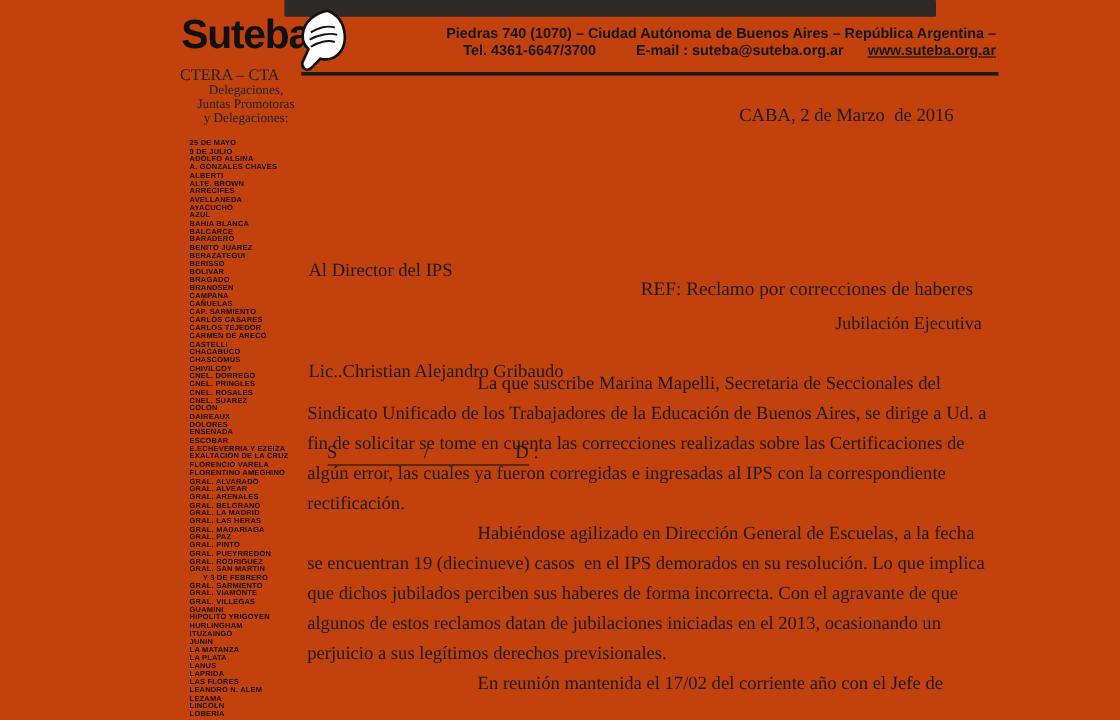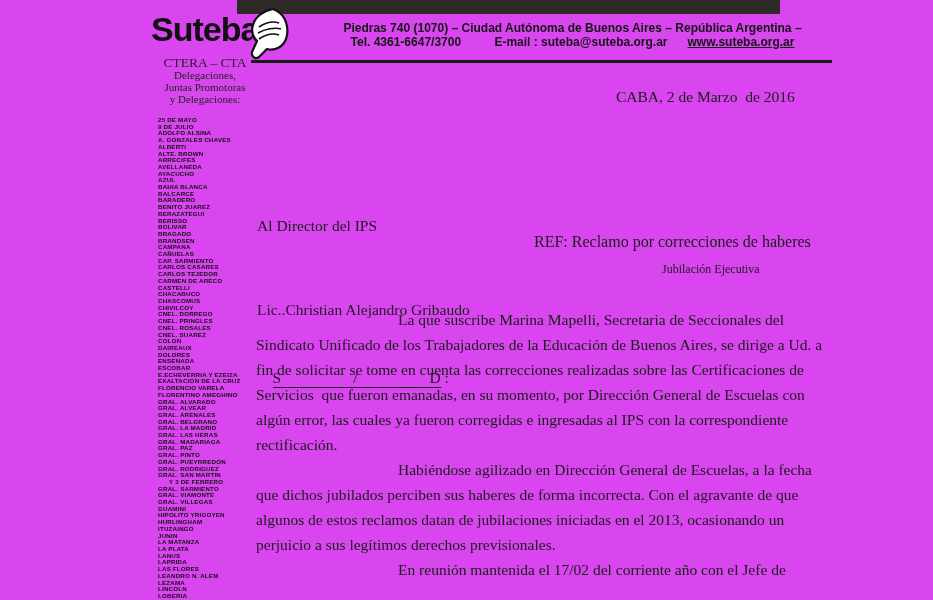--- a/index.html
+++ b/index.html
@@ -1,46 +1,46 @@
 <!DOCTYPE html>
 <html><head>
 <meta charset="utf-8">
 <style>
   * { margin: 0; padding: 0; box-sizing: border-box; }
   html, body { background: #ffffff; }
   .page {
     position: relative;
     width: 933px;
     height: 600px;
-    background: #d946ef;
+    background: #c2410c;
     overflow: hidden;
     font-family: "Liberation Serif", serif;
     color: #1c1c1c;
     text-decoration: underline;
   }
   .scan-bar {
     position: absolute;
     left: 237px; top: 0; width: 543px; height: 14px;
     background: #2d2a27;
     border-radius: 1px;
   }
   
   .logo-text {
     position: absolute; left: 151px; top: 10px;
     font-family: "Liberation Sans", sans-serif;
     font-weight: bold; font-size: 34px; letter-spacing: -1px; color: #111;
   }
   .hand-icon { position: absolute; left: 242px; top: 6px; }
   .logo-sub {
     position: absolute; left: 150px; top: 55px; width: 110px;
-    text-align: center; font-size: 13.5px; color: #222;
+    text-align: left; font-size: 13.5px; color: #222;
   }
   .header-info {
     position: absolute; left: 315px; top: 21px; width: 515px;
-    text-align: center;
+    text-align: right;
     font-family: "Liberation Sans", sans-serif;
     font-weight: bold; font-size: 12px; color: #161616; line-height: 14px;
   }
   .header-info .contact-row { white-space: pre; }
   .header-info .website { text-decoration: underline; }
   .personeria { letter-spacing: 3.5px; font-size: 11.5px; margin-top: 1px; }
   .header-rule {
     position: absolute; left: 251px; top: 60px; width: 581px; height: 3px;
     background: #1a1a1a;
   }
@@ -64,21 +64,21 @@
   .recipient {
     position: absolute; left: 257px; top: 156px;
     font-size: 15.5px; line-height: 28px; white-space: pre;
   }
   .sd-line { display: inline-block; margin-top: 12px; font-size: 15.5px; }
   .sd-underlined {
     display: inline-block; border-bottom: 1.3px solid #1c1c1c; line-height: 18px;
   }
   .sd-gap { display: inline-block; width: 72px; }
   .ref-line1 { position: absolute; left: 534px; top: 233px; font-size: 16px; }
-  .ref-line2 { position: absolute; left: 662px; top: 262px; font-size: 12px; }
+  .ref-line2 { position: absolute; left: 696px; top: 262px; font-size: 15px; }
   .body-lines {
     position: absolute; left: 256px; top: 307px; width: 645px;
     font-size: 15.5px; line-height: 25px; color: #1b1b1b;
   }
   .body-line { white-space: pre; }
   .body-lines .indented { text-indent: 142px; }
 </style>
 </head>
 <body>
 
@@ -116,23 +116,23 @@
     <div class="sd-line"><span class="sd-underlined"><span>S</span><span class="sd-gap"></span><span>/</span><span class="sd-gap"></span><span>D</span></span><span> :</span></div>
   </div>
 
   <div class="ref-line1">REF: Reclamo por correcciones de haberes</div>
   <div class="ref-line2">Jubilación Ejecutiva</div>
 
   <div class="body-lines">
       <div class="body-line indented">La que suscribe Marina Mapelli, Secretaria de Seccionales del</div>
       <div class="body-line">Sindicato Unificado de los Trabajadores de la Educación de Buenos Aires, se dirige a Ud. a</div>
       <div class="body-line">fin de solicitar se tome en cuenta las correcciones realizadas sobre las Certificaciones de</div>
-      <div class="body-line">Servicios  que fueron emanadas, en su momento, por Dirección General de Escuelas con</div>
       <div class="body-line">algún error, las cuales ya fueron corregidas e ingresadas al IPS con la correspondiente</div>
       <div class="body-line">rectificación.</div>
       <div class="body-line indented">Habiéndose agilizado en Dirección General de Escuelas, a la fecha</div>
+      <div class="body-line">se encuentran 19 (diecinueve) casos  en el IPS demorados en su resolución. Lo que implica</div>
       <div class="body-line">que dichos jubilados perciben sus haberes de forma incorrecta. Con el agravante de que</div>
       <div class="body-line">algunos de estos reclamos datan de jubilaciones iniciadas en el 2013, ocasionando un</div>
       <div class="body-line">perjuicio a sus legítimos derechos previsionales.</div>
       <div class="body-line indented">En reunión mantenida el 17/02 del corriente año con el Jefe de</div>
     </div>
 
 </div>
 
 </body></html>

